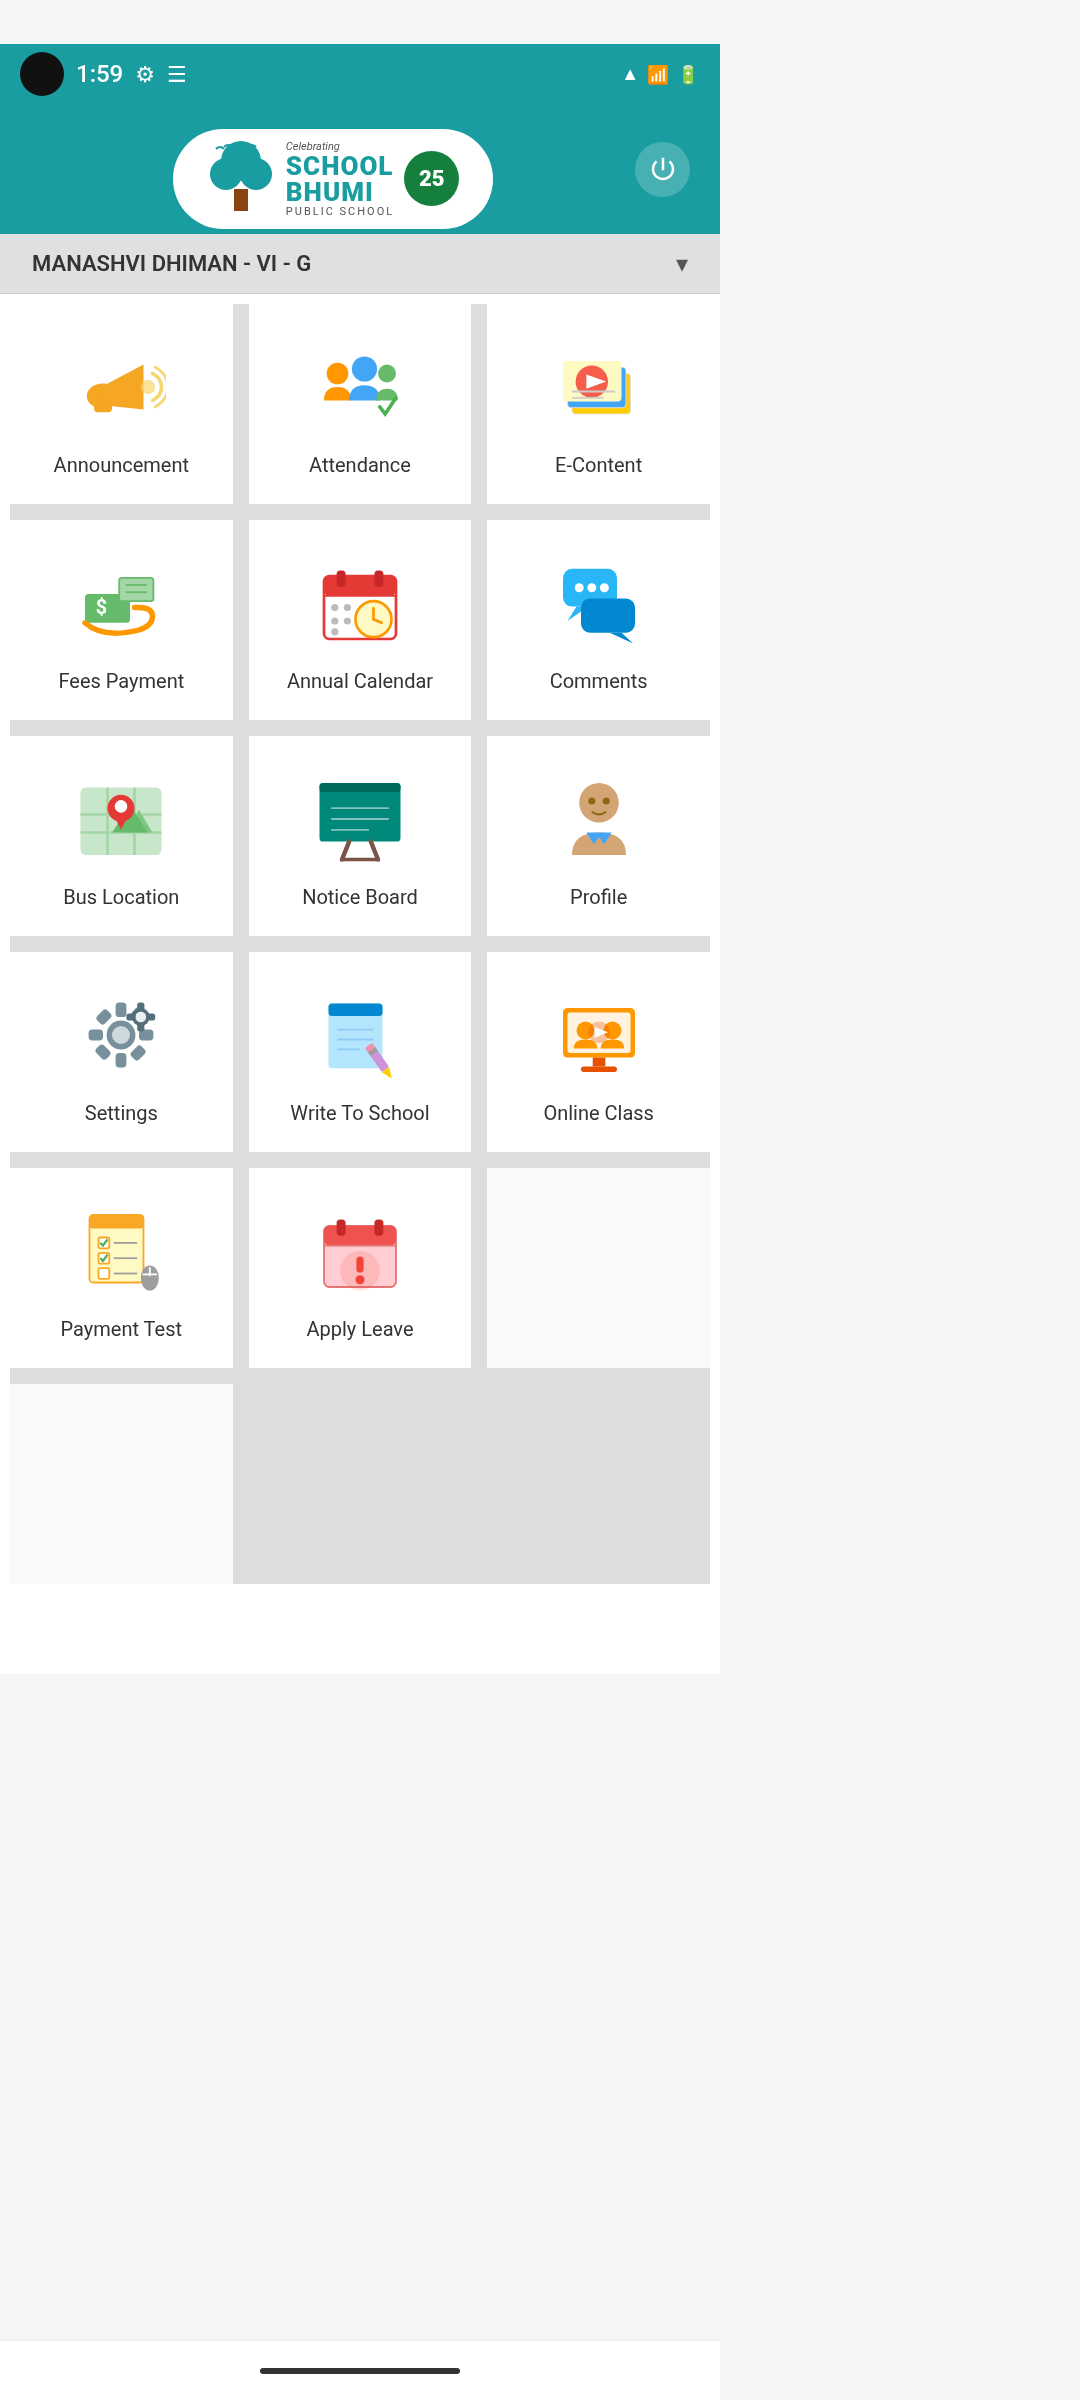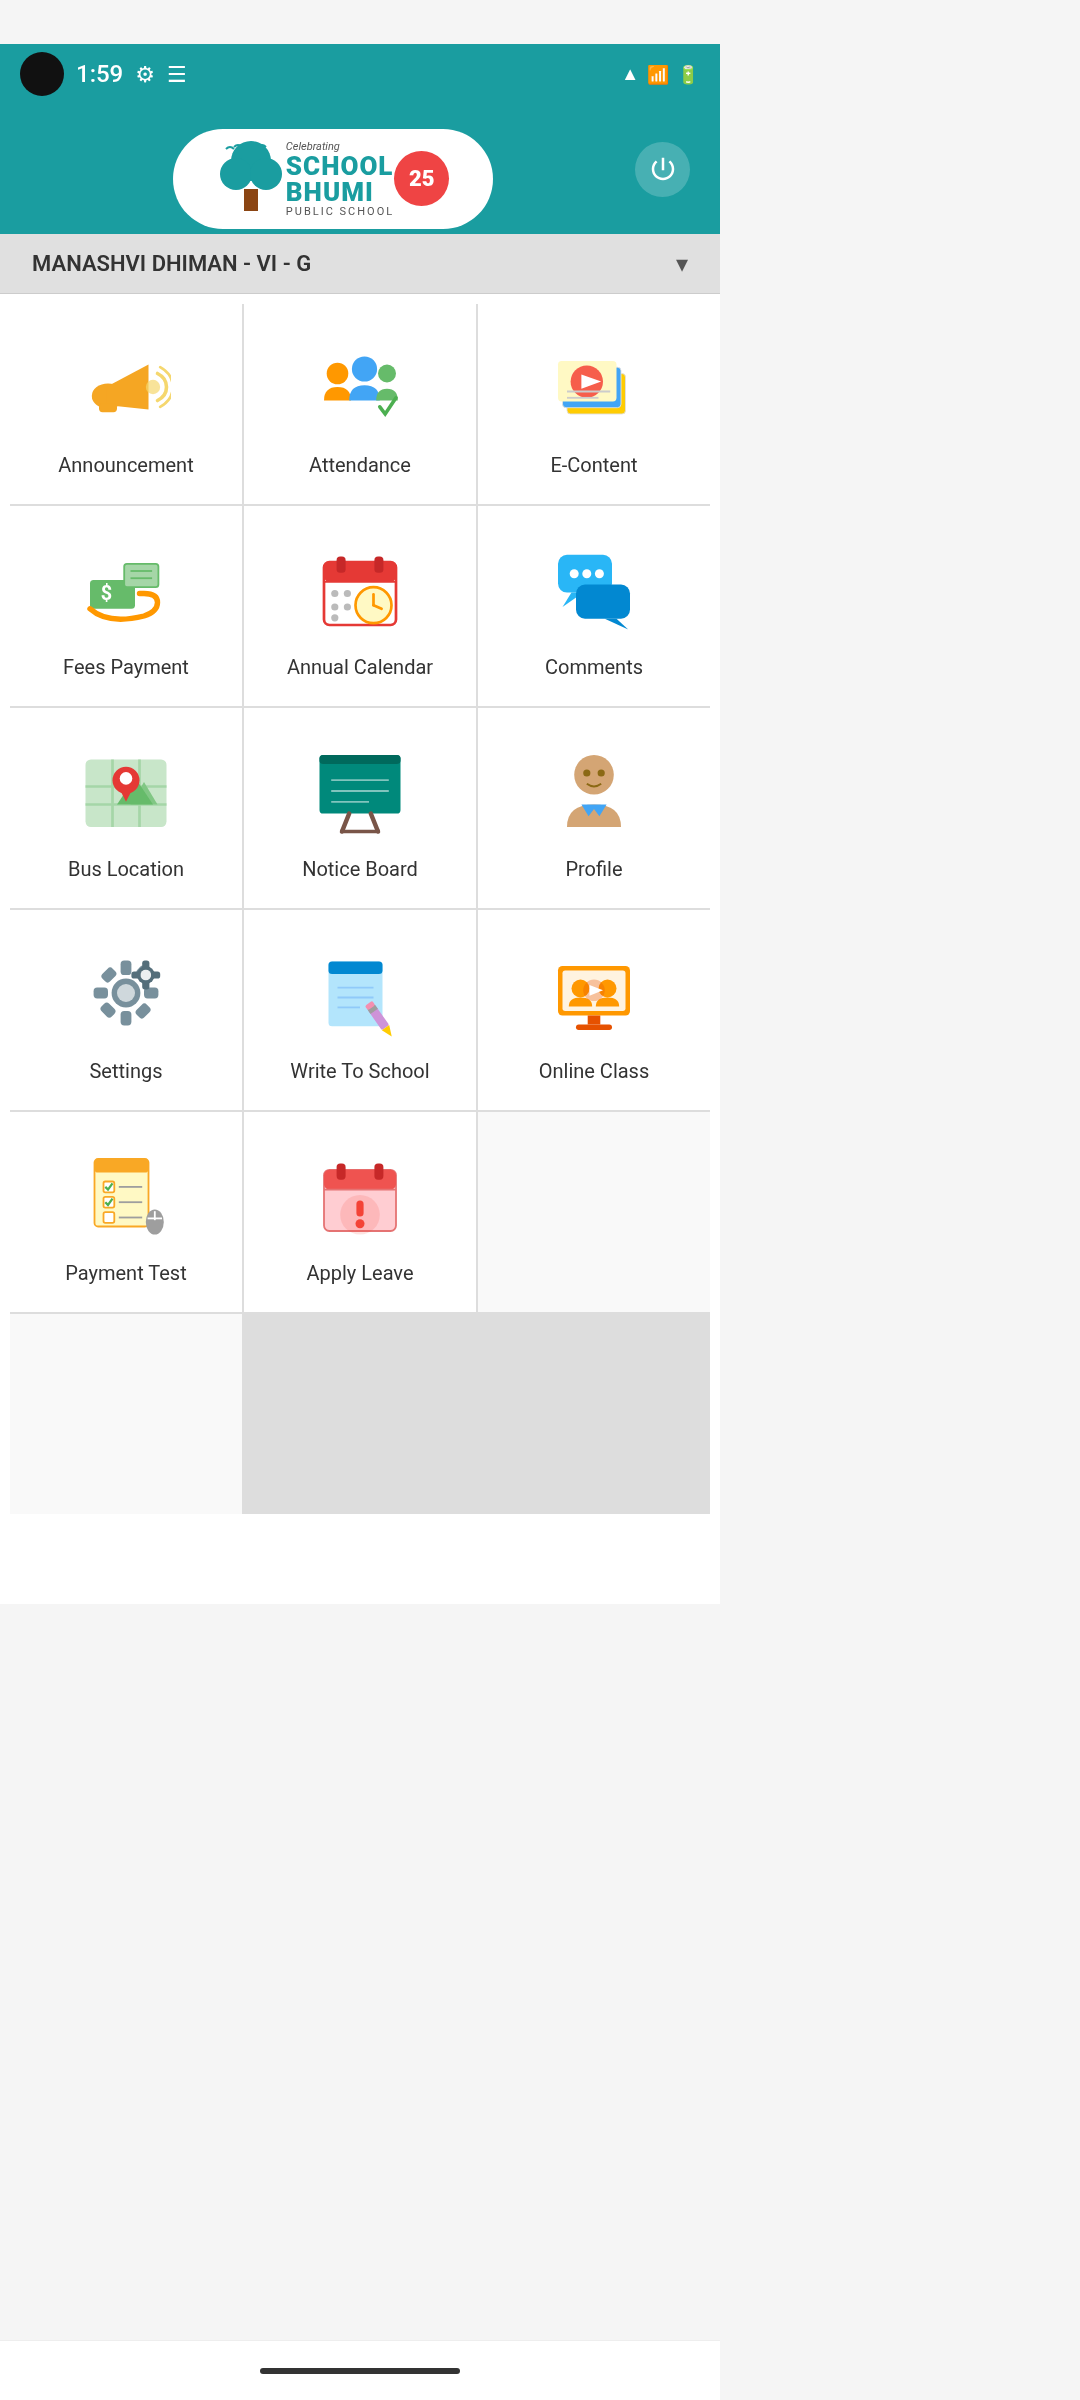--- a/index.html
+++ b/index.html
@@ -63,20 +63,21 @@
     }
     .logo {
       width: 320px;
       height: 100px;
       background: white;
       border-radius: 55px;
       display: flex;
       align-items: center;
       justify-content: center;
       padding: 10px 20px;
+      gap: 10px;
       margin-top: 19px;
     }
     .logo-tree {
       width: 70px;
       height: 80px;
     }
     .logo-text-block {
       display: flex;
       flex-direction: column;
       align-items: flex-start;
@@ -96,21 +97,21 @@
     .logo-subtitle {
       font-size: 11px;
       color: #555;
       letter-spacing: 2px;
       text-transform: uppercase;
     }
     .logo-years {
       width: 55px;
       height: 55px;
       border-radius: 50%;
-      background: #ef4444;
+      background: #15803d;
       color: white;
       font-size: 22px;
       font-weight: 900;
       display: flex;
       align-items: center;
       justify-content: center;
     }
     .power-btn {
       width: 55px;
       height: 55px;
@@ -145,21 +146,21 @@
     }
 
     
     .grid-container {
       padding: 10px;
       background: white;
     }
     .grid {
       display: grid;
       grid-template-columns: 1fr 1fr 1fr;
-      gap: 2px;
+      gap: 16px;
       background: #ddd;
     }
     .grid-item {
       background: white;
       display: flex;
       flex-direction: column;
       align-items: center;
       justify-content: center;
       padding: 30px 10px 25px;
       cursor: pointer;

